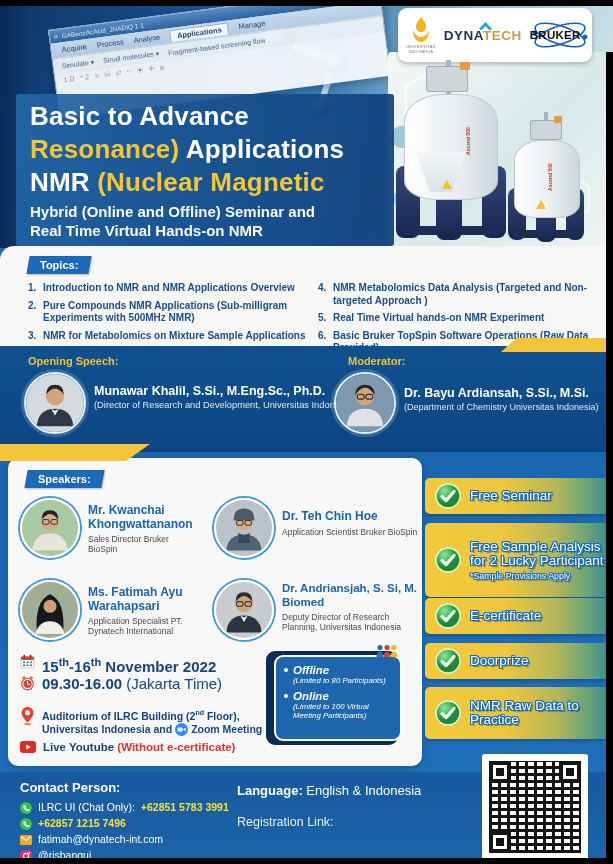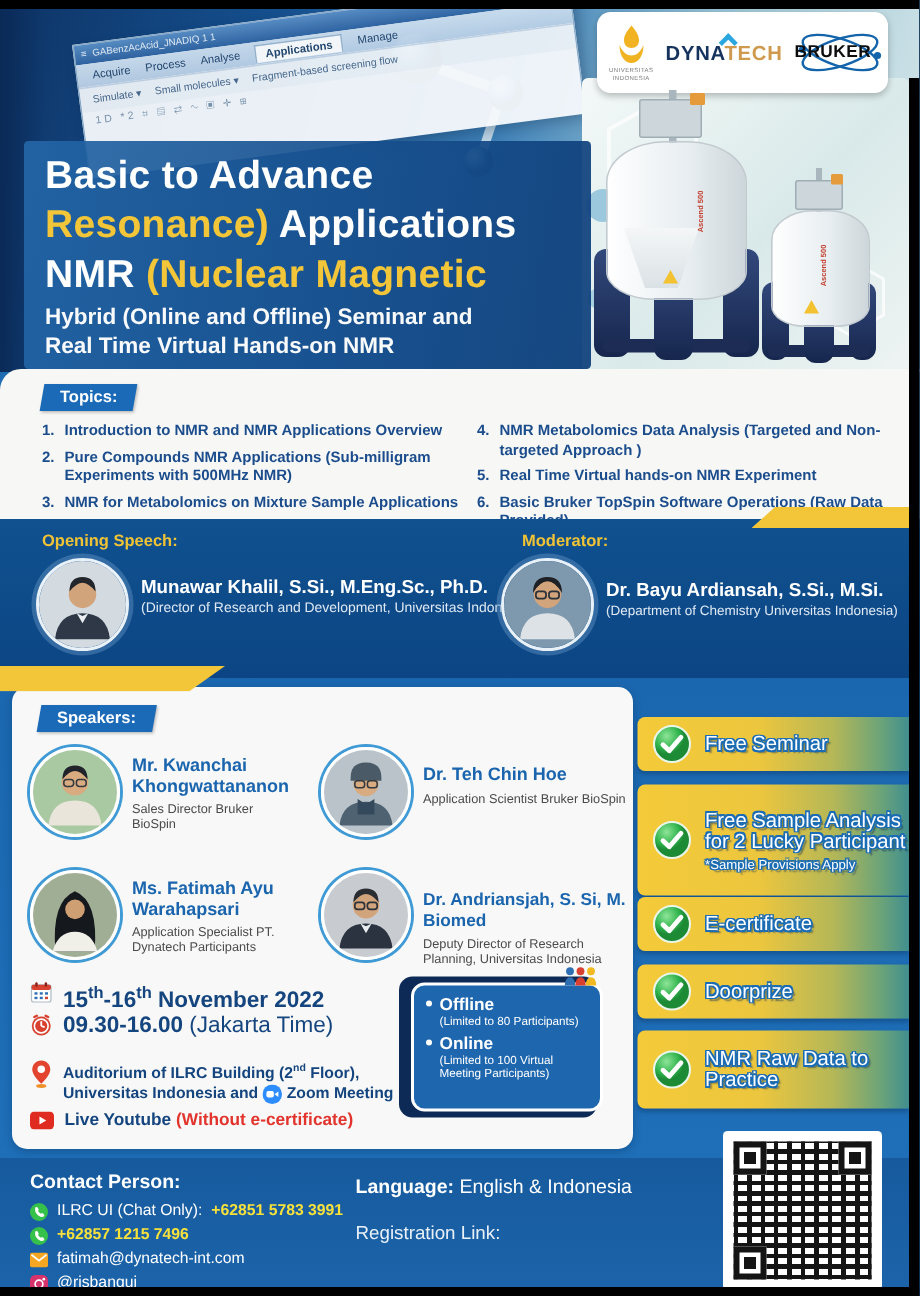--- a/index.html
+++ b/index.html
@@ -97,21 +97,21 @@
     border:2px solid #fff;box-shadow:0 0 0 2px #3f9ad6;}
   .evt-row{position:absolute;display:flex;align-items:flex-start;gap:7px;}
   .evt-strong{font-weight:bold;font-size:15px;color:#15457f;line-height:16px;}
   .evt-strong sup{font-size:11px;text-align:right;}
   .evt-loc{font-weight:bold;font-size:10.5px;line-height:13.5px;color:#15457f;}
   .yt-text{font-weight:bold;font-size:11.5px;color:#15457f;}
   .yt-red{color:#e2332d;}
   .partic-back{position:absolute;left:258px;top:193px;width:132px;height:94px;background:#0d2a56;border-radius:9px;}
   .partic-box{position:absolute;left:266px;top:197px;width:128px;height:86px;background:#1e67ae;
     border:2px solid #fff;border-radius:9px;box-sizing:border-box;padding:7px 8px;color:#fff;}
-  .partic-item{margin-bottom:5px;}
+  .partic-item{margin-bottom:5px;font-style:italic;}
   .partic-label{font-weight:bold;font-size:11.5px;line-height:12px;}
   .partic-note{font-size:7.8px;line-height:9px;}
   .bullet{display:inline-block;width:4px;height:4px;border-radius:50%;background:#fff;margin-right:5px;vertical-align:2px;}
 
   .benefit{position:absolute;left:425px;width:181px;display:flex;align-items:center;gap:9px;
     padding-left:10px;box-sizing:border-box;border-radius:5px 0 0 5px;
     background:linear-gradient(90deg,#f4ca39 0%,#ecc63e 45%,#b5b757 72%,#6aa379 90%,#418e8f 100%);
     box-shadow:0 2px 3px rgba(10,40,80,.35);}
   .btext{color:#fff;font-weight:normal;font-size:13.5px;line-height:14.5px;
     text-shadow:1px 0 0 #1a6cb5,-1px 0 0 #1a6cb5,0 1px 0 #1a6cb5,0 -1px 0 #1a6cb5,
@@ -384,36 +384,36 @@
       <div class="spk-photo" style="left:12px;top:122px;">
         <svg viewBox="0 0 60 60" width="56" height="56">
             <rect width="60" height="60" fill="#9fae94"></rect>
             <path d="M16 56 Q13 20 30 13 Q47 20 44 56 Z" fill="#15181d"></path>
             <circle cx="30" cy="26" r="7" fill="#cf9f74"></circle>
             <path d="M14 56 Q18 42 30 42 Q42 42 46 56 Z" fill="#f0efe8"></path>
           </svg>
       </div>
       <div class="abs" style="left:80px;top:128px;width:118px;">
         <div class="spk-name">Ms. Fatimah Ayu Warahapsari</div>
-        <div class="spk-role">Application Specialist PT. Dynatech Participants</div>
+        <div class="spk-role">Application Specialist PT. Dynatech International</div>
       </div>
 
       <div class="spk-photo" style="left:206px;top:122px;">
         <svg viewBox="0 0 60 60" width="56" height="56">
             <rect width="60" height="60" fill="#c8ccd1"></rect>
             <circle cx="30" cy="23" r="9.5" fill="#d2a47c"></circle>
             <path d="M21 21 Q21 11 30 11 Q39 11 39 21 Q34 15 30 15 Q26 15 21 21 Z" fill="#2a2e33"></path>
             <rect x="22" y="21" width="7" height="5" rx="2" fill="none" stroke="#2b3138" stroke-width="1.2"></rect>
             <rect x="31" y="21" width="7" height="5" rx="2" fill="none" stroke="#2b3138" stroke-width="1.2"></rect>
             <path d="M11 54 Q13 36 30 36 Q47 36 49 54 Z" fill="#2b3340"></path>
             <path d="M26 36 L30 43 L34 36 L30 38 Z" fill="#e9edf0"></path>
           </svg>
       </div>
       <div class="abs" style="left:274px;top:124px;width:138px;">
-        <div class="spk-name" style="font-size:11.5px;margin-top:12px;">Dr. Andriansjah, S. Si, M. Biomed</div>
+        <div class="spk-name" style="font-size:11.5px;">Dr. Andriansjah, S. Si, M. Biomed</div>
         <div class="spk-role">Deputy Director of Research Planning, Universitas Indonesia</div>
       </div>
 
       <div class="evt-row" style="left:12px;top:196px;">
         <svg width="15" height="15" viewBox="0 0 15 15">
           <rect x="1" y="2.5" width="13" height="11.5" rx="1.5" fill="#fff" stroke="#b0bcc8" stroke-width=".8"></rect>
           <rect x="1" y="2.5" width="13" height="3.5" rx="1.5" fill="#d8402f"></rect>
           <rect x="3.5" y="0.8" width="1.6" height="3" rx=".8" fill="#8a2118"></rect>
             <rect x="9.8" y="0.8" width="1.6" height="3" rx=".8" fill="#8a2118"></rect>
           <g fill="#2d6fb2">

